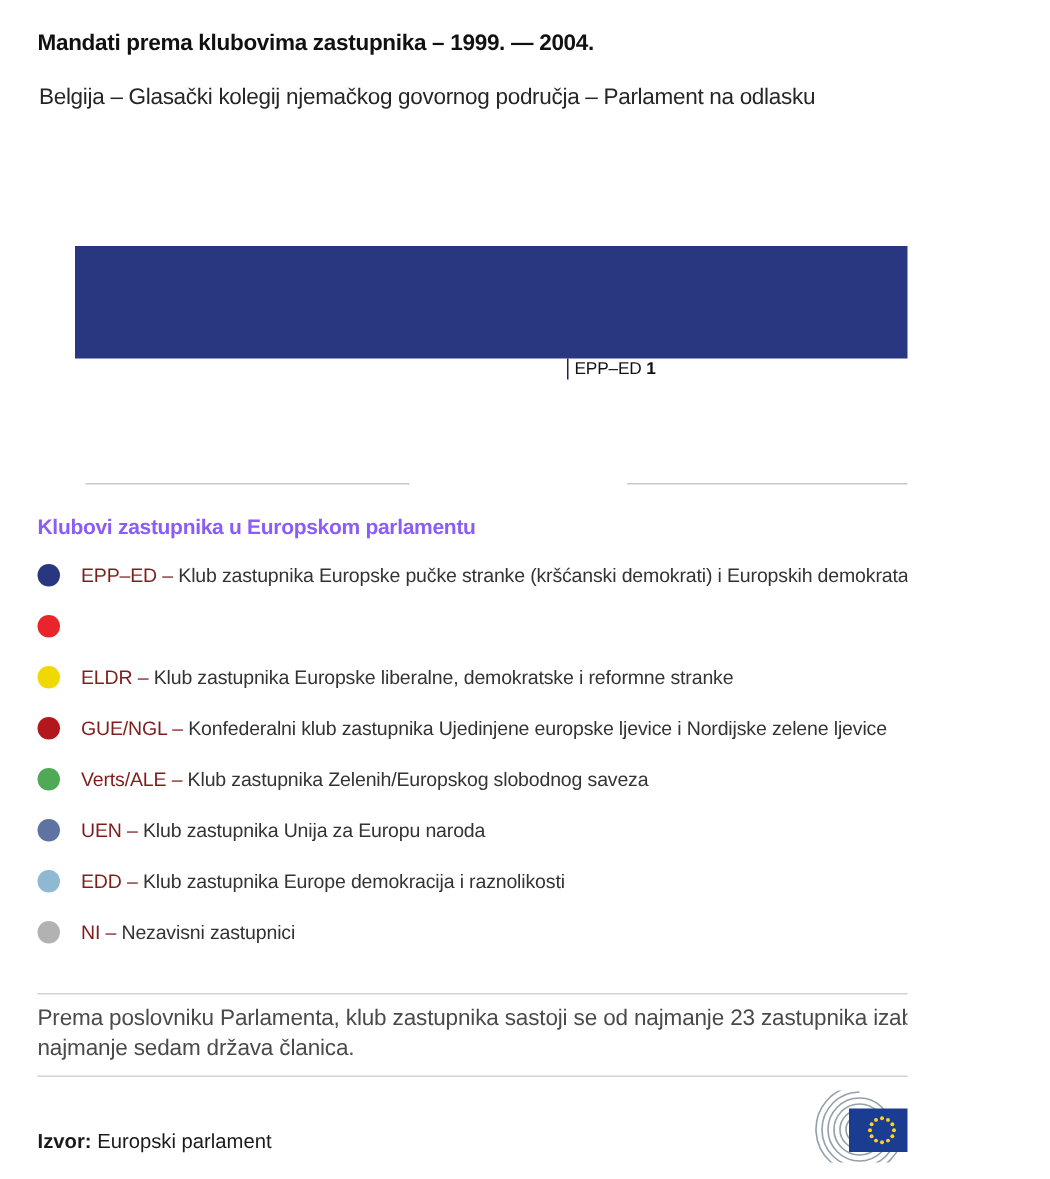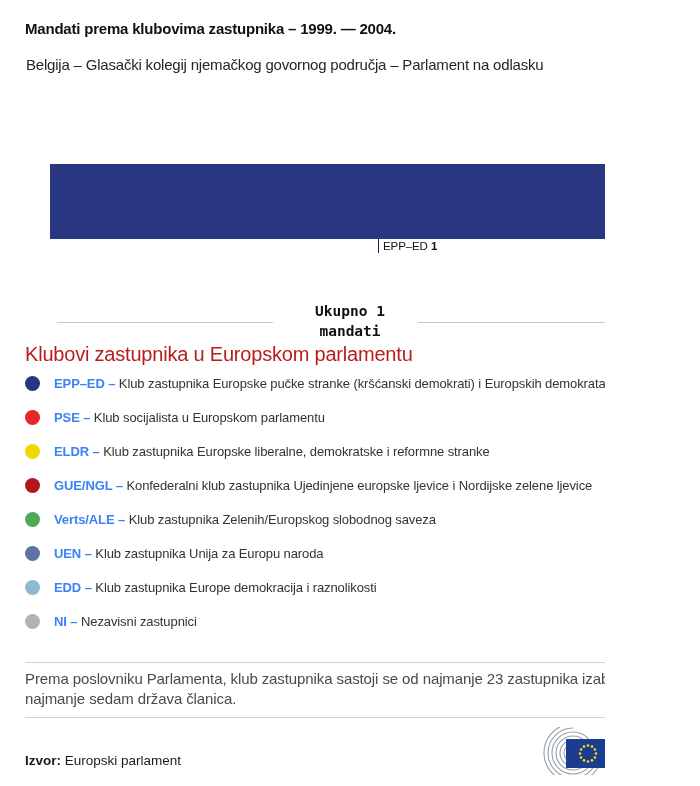--- a/index.html
+++ b/index.html
@@ -29,30 +29,30 @@
   .seg-text b{font-weight:bold;}
   .total-wrap{
     position:absolute;left:0;top:301px;width:700px;text-align:center;
     font-family:"DejaVu Sans Mono",monospace;font-weight:bold;font-size:14.5px;
     line-height:20px;color:#111;
   }
   .rule{position:absolute;top:322px;border-top:1px solid #c9c9c9;height:0;}
   .rule-left{left:57px;width:216px;}
   .rule-right{left:418px;width:214px;}
   .legend-heading{
-    position:absolute;left:25px;top:343px;font-size:20px;font-weight:normal;
-    color:#b91c1c;letter-spacing:-0.2px;
+    position:absolute;left:25px;top:343px;font-size:14px;font-weight:bold;
+    color:#8b5cf6;letter-spacing:-0.2px;
   }
   .legend{position:absolute;left:25px;top:366px;width:650px;}
   .legend-row{display:flex;align-items:center;height:34px;}
   .legend-dot{
     width:15px;height:15px;border-radius:50%;flex:0 0 15px;margin-right:14px;
   }
   .legend-text{font-size:13px;color:#333;letter-spacing:-0.1px;white-space:nowrap;}
-  .legend-text b{color:#3b82f6;font-weight:bold;}
+  .legend-text b{color:#7f1d1d;font-weight:normal;}
   .divider{position:absolute;left:25px;width:650px;border-top:1px solid #d2d2d2;height:0;}
   .divider-top{top:662px;}
   .divider-bottom{top:717px;}
   .footnote{
     position:absolute;left:25px;top:669px;width:650px;font-size:15px;
     line-height:20px;color:#4a4a4a;letter-spacing:-0.1px;
   }
   .source{
     position:absolute;left:25px;top:753px;font-size:13.5px;color:#1a1a1a;
   }
@@ -79,35 +79,30 @@
 
   <div class="bar-label-row">
     <div class="seg-label" style="left: 50%; margin-left: 28px;">
       <span class="seg-tick"></span>
       <span class="seg-text"><span>EPP–ED</span>&nbsp;<b>1</b></span>
     </div>
   </div>
 
   <div class="rule rule-left"></div>
   <div class="rule rule-right"></div>
-  <div class="total-wrap">
-    <div>Ukupno 1</div>
-    <div>mandati</div>
-  </div>
 
   <div class="legend-heading">Klubovi zastupnika u Europskom parlamentu</div>
 
   <div class="legend">
     <div class="legend-row">
       <span class="legend-dot" style="background: rgb(40, 55, 128);"></span>
       <span class="legend-text"><b>EPP–ED –</b><span> Klub zastupnika Europske pučke stranke (kršćanski demokrati) i Europskih demokrata</span></span>
     </div>
     <div class="legend-row">
       <span class="legend-dot" style="background: rgb(232, 37, 43);"></span>
-      <span class="legend-text"><b>PSE –</b><span> Klub socijalista u Europskom parlamentu</span></span>
     </div>
     <div class="legend-row">
       <span class="legend-dot" style="background: rgb(239, 217, 0);"></span>
       <span class="legend-text"><b>ELDR –</b><span> Klub zastupnika Europske liberalne, demokratske i reformne stranke</span></span>
     </div>
     <div class="legend-row">
       <span class="legend-dot" style="background: rgb(179, 22, 29);"></span>
       <span class="legend-text"><b>GUE/NGL –</b><span> Konfederalni klub zastupnika Ujedinjene europske ljevice i Nordijske zelene ljevice</span></span>
     </div>
     <div class="legend-row">

